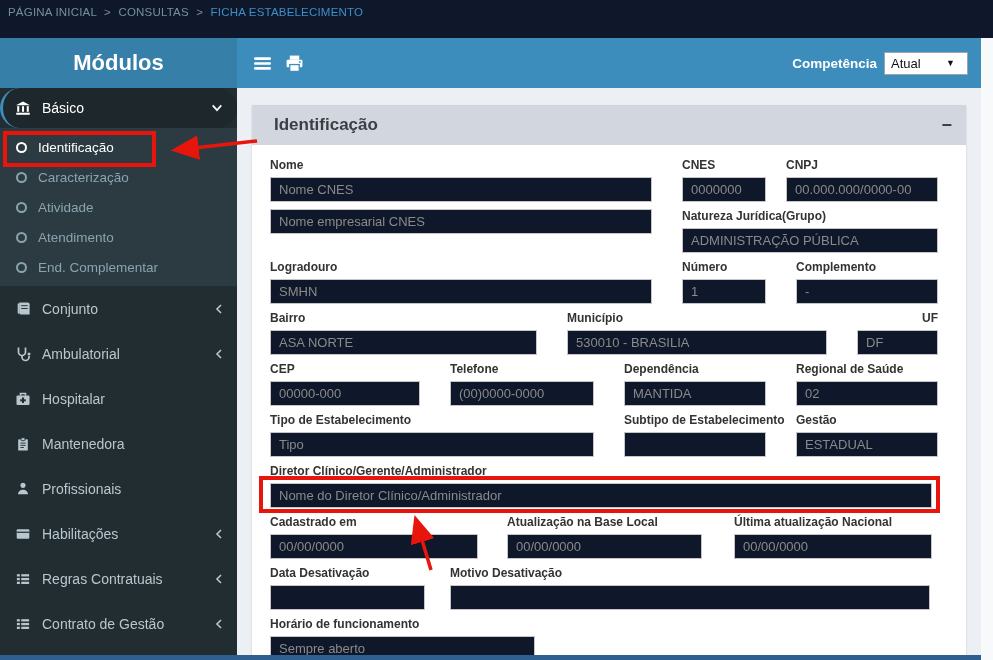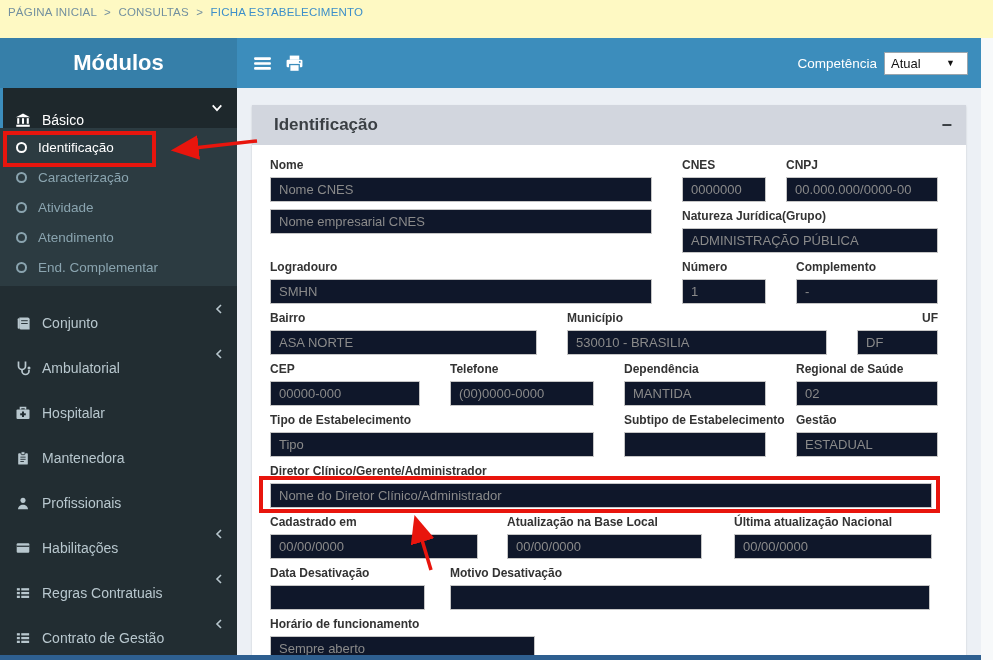--- a/index.html
+++ b/index.html
@@ -3,42 +3,42 @@
 <meta charset="utf-8">
 <style>
   * { margin:0; padding:0; box-sizing:border-box; }
   html,body { width:993px; height:660px; }
   body {
     font-family:"Liberation Sans","DejaVu Sans",sans-serif;
     background:#f7f9fa; position:relative; overflow:hidden;
   }
   
   .breadcrumb { position:absolute; top:0; left:0; width:993px; height:38px;
-    background:#fef9c3; padding:6px 0 0 8px; font-size:11.5px; letter-spacing:.2px; }
+    background:#0f172a; padding:6px 0 0 8px; font-size:11.5px; letter-spacing:.2px; }
   .breadcrumb .bc-link { color:#73909f; cursor:pointer; }
   .breadcrumb .bc-sep { color:#73909f; margin:0 4px; }
   .breadcrumb .bc-current { color:#3d8fc9; }
   
   .app { position:absolute; top:38px; left:0; width:981px; height:622px; background:#ecf0f5; }
   
   .navbar { position:absolute; top:0; left:0; width:981px; height:50px; background:#3c8dbc; }
   .logo { position:absolute; top:0; left:0; width:237px; height:50px; background:#367fa9;
     color:#fff; font-size:22px; font-weight:bold; text-align:center; line-height:50px; }
   .nav-icons { position:absolute; left:253px; top:0; height:50px; display:flex; align-items:center; gap:13px; }
   .nav-icon { width:19px; height:19px; display:inline-flex; cursor:pointer; }
   .competencia { position:absolute; right:13px; top:0; height:50px; display:flex; align-items:center; gap:7px; }
-  .comp-label { color:#fff; font-weight:normal; font-size:13.5px; }
+  .comp-label { color:#fff; font-weight:bold; font-size:13.5px; }
   .comp-select { width:84px; height:23px; background:#fff; border:1px solid #9aa5ad;
     display:flex; align-items:center; justify-content:space-between; padding:0 12px 0 6px;
     font-size:13px; color:#111; cursor:pointer; }
   .comp-select .caret { font-size:9px; color:#111; }
   
   .sidebar { position:absolute; top:50px; left:0; width:237px; height:572px; background:#222d32; overflow:hidden; }
-  .s-item { position:relative; height:45px; display:flex; align-items:flex-end;
-    padding-left:14px; color:#b8c7ce; font-size:14px; cursor:pointer; }
+  .s-item { position:relative; height:45px; display:flex; align-items:center;
+    padding-left:14px; color:#b8c7ce; font-size:14px; cursor:pointer;border-radius:20px; }
   .s-item.parent { height:40px; background:#1e282c; border-left:3px solid #3c8dbc;
     padding-left:11px; color:#ffffff; }
   .s-icon { width:18px; height:16px; margin-right:10px; display:inline-flex; align-items:center; justify-content:center; }
   .s-chevron { position:absolute; right:14px; top:50%; transform:translateY(-50%); display:inline-flex; }
   .submenu { background:#2c3b41; padding:4px 0; }
   .sub-item { height:30px; display:flex; align-items:center; padding-left:16px;
     color:#8aa4af; font-size:13.5px; cursor:pointer; }
   .sub-item.active { color:#ffffff; }
   .circle-o { width:11px; height:11px; border:2px solid currentColor; border-radius:50%;
     margin-right:11px; flex:0 0 auto; }

